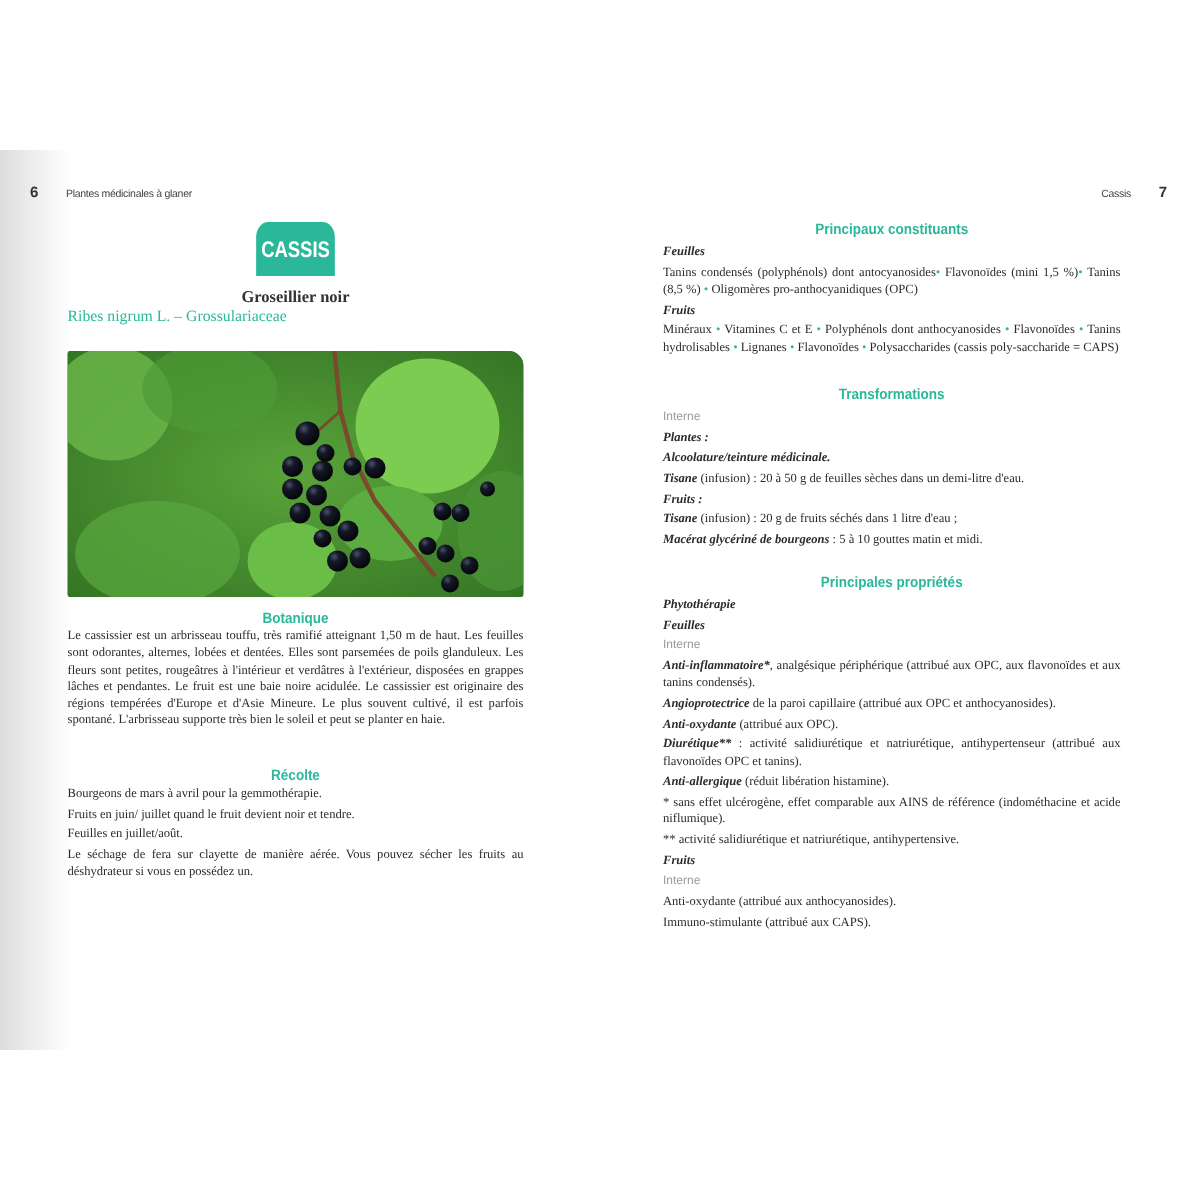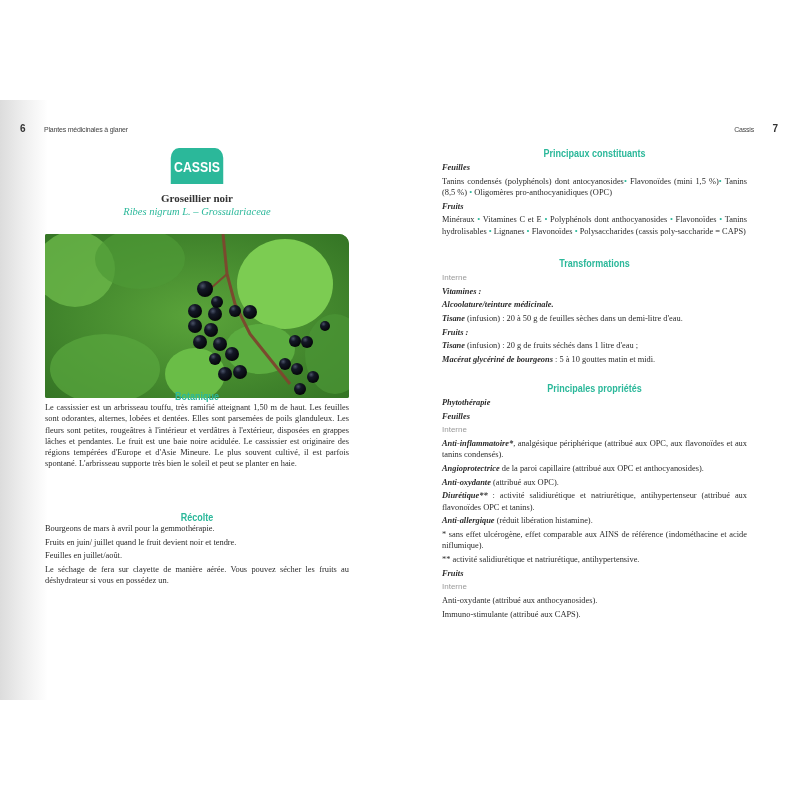--- a/index.html
+++ b/index.html
@@ -16,31 +16,31 @@
 
   .page-left { position:absolute; left:45px; top:0; width:304px; height:600px; }
   .page-right { position:absolute; left:442px; top:0; width:305px; height:600px; }
 
   .badge { position:absolute; left:120px; top:48px; width:64px; height:36px; background:#2bb89a;
            border-radius:10px 10px 0 0; color:#fff; text-align:center; line-height:37px;
            font-family:"Liberation Sans", sans-serif; font-weight:bold; font-size:15px;
            transform:scaleX(0.82); }
   .common-name { position:absolute; top:92px; left:0; width:304px; text-align:center;
                  font-weight:bold; font-size:11px; color:#333; }
-  .latin-name { position:absolute; top:106px; left:0; width:304px; text-align:center;
-                font-style:italic; font-size:10.5px; color:#2bb89a; }
+  .latin-name { position:absolute; top:106px; left:0; width:304px; text-align:left;
+                font-size:10.5px; color:#2bb89a; }
   .photo { position:absolute; left:0; top:134px; width:304px; height:164px; border-radius:2px 10px 2px 2px;
            overflow:hidden; background:#3f8a2c; }
   .photo svg { display:block; }
 
   .section-title { text-align:center; color:#2bb89a; font-family:"Liberation Sans", sans-serif;
                    font-weight:bold; font-size:10px; transform:scaleX(0.9); }
   .body-text { font-size:8.4px; line-height:11.3px; text-align:justify; color:#2b2b2b; }
   .body-text p { margin:0 0 2.4px 0; }
-  .botanique { position:absolute; top:291px; left:0; width:304px; }
+  .botanique { position:absolute; top:307px; left:0; width:304px; }
   .recolte { position:absolute; top:412px; left:0; width:304px; }
 
   .gray-label { font-family:"Liberation Sans", sans-serif; color:#999; font-size:8px; margin:0 0 2.4px 0; }
   .b { font-weight:bold;font-style:italic; }
   .bullet { color:#2bb89a; }
   .r-sec1 { position:absolute; top:48px; left:0; width:305px; }
   .r-sec2 { position:absolute; top:158px; left:0; width:305px; }
   .r-sec3 { position:absolute; top:283px; left:0; width:305px; }
   .r-sec1 .section-title, .r-sec2 .section-title, .r-sec3 .section-title { margin-bottom:3px; }
 </style>
@@ -153,21 +153,21 @@
           <span>Flavonoïdes</span> <span class="bullet">•</span>
           <span>Polysaccharides (cassis poly-saccharide = CAPS)</span>
         </p>
       </div>
     </div>
 
     <div class="r-sec2">
       <div class="section-title">Transformations</div>
       <div class="body-text">
         <p class="gray-label">Interne</p>
-        <p class="b">Vitamines :</p>
+        <p class="b">Plantes :</p>
         <p class="b">Alcoolature/teinture médicinale.</p>
         <p><span class="b">Tisane</span><span> (infusion) : 20 à 50 g de feuilles sèches dans un demi-litre d'eau.</span></p>
         <p class="b">Fruits :</p>
         <p><span class="b">Tisane</span><span> (infusion) : 20 g de fruits séchés dans 1 litre d'eau ;</span></p>
         <p><span class="b">Macérat glycériné de bourgeons</span><span> : 5 à 10 gouttes matin et midi.</span></p>
       </div>
     </div>
 
     <div class="r-sec3">
       <div class="section-title">Principales propriétés</div>

